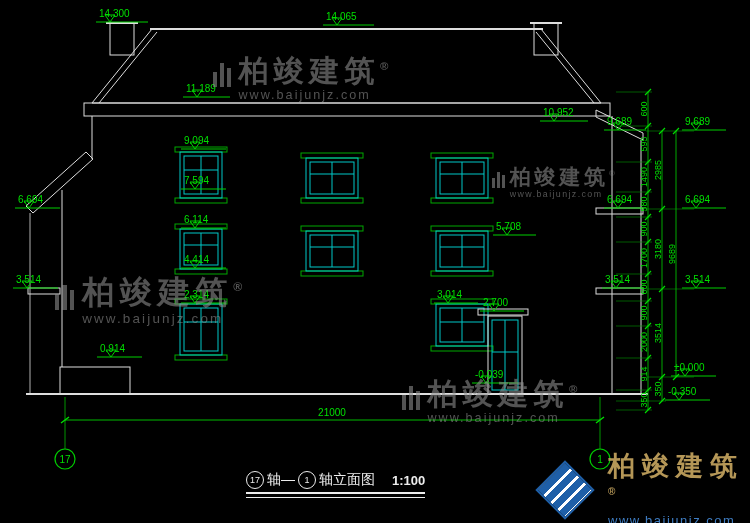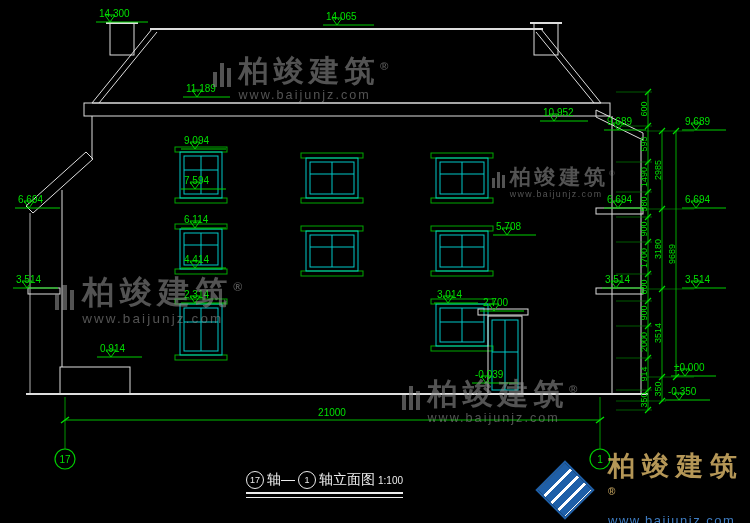--- a/index.html
+++ b/index.html
@@ -21,21 +21,21 @@
   .wm-bars i:nth-child(2){height:.78em;}
   .wm-bars i:nth-child(3){height:.62em;}
   .wm-brand{font-weight:bold;letter-spacing:.18em;display:block;line-height:1.05;}
   .wm-reg{font-size:38%;vertical-align:super;}
   .wm-url{display:block;font-size:42%;letter-spacing:.16em;margin-top:.08em;font-weight:normal;}
   
   .title-block{position:absolute;left:246px;top:471px;color:#ececec;z-index:6;}
   .title-row{display:flex;align-items:center;gap:3px;font-size:14px;}
   .circ{display:inline-flex;width:16px;height:16px;border:1px solid #ececec;border-radius:50%;
         align-items:center;justify-content:center;font-size:9px;flex:none;}
-  .title-scale{font-size:10px;}
+  .title-scale{margin-left:14px;font-size:13px;font-weight:bold;}
   .title-underline{border-top:2px solid #ececec;border-bottom:1px solid #ececec;height:3px;margin-top:3px;}
   
   .logo{position:absolute;left:536px;top:452px;display:flex;gap:14px;align-items:center;z-index:6;}
   .logo-diamond{width:38px;height:38px;margin:8px;transform:rotate(45deg);
         background:repeating-linear-gradient(90deg,#1e5fa8 0 7px,#ffffff 7px 10px);
         border:2px solid #1e5fa8;flex:none;}
   .logo-brand{color:#b59757;font-size:27px;font-weight:bold;letter-spacing:7px;line-height:1.1;}
   .logo-brand sup{font-size:10px;}
   .logo-url{color:#3e7cc1;font-size:13px;letter-spacing:1.5px;margin-top:2px;}
 </style>

